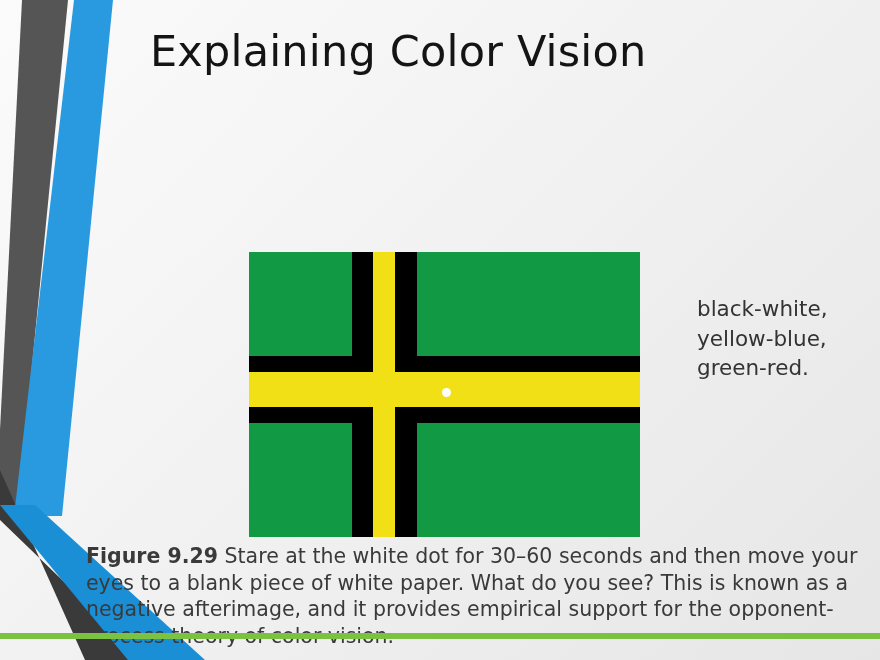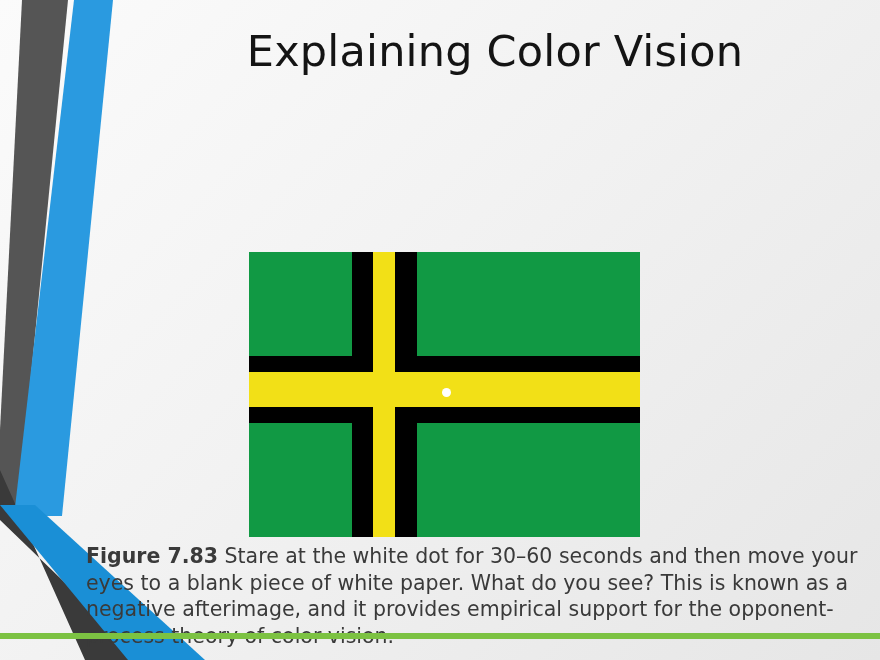--- a/index.html
+++ b/index.html
@@ -23,21 +23,21 @@
     width: 880px; height: 660px;
     pointer-events: none;
   }
 
   
   #title {
     position: absolute;
     left: 150px;
     top: 28px;
     width: 690px;
-    text-align: center;
+    text-align: left;
     font-family: "DejaVu Sans", sans-serif;
     font-weight: 400;
     font-size: 43px;
     line-height: 1.1;
     color: #141414;
     letter-spacing: 0.2px;
     white-space: nowrap;
   }
 
   
@@ -171,20 +171,21 @@
 
 
   <div id="flag">
     <div class="flag-band" id="flag-h-black"></div>
     <div class="flag-band" id="flag-v-black"></div>
     <div class="flag-band" id="flag-h-yellow"></div>
     <div class="flag-band" id="flag-v-yellow"></div>
     <div id="flag-dot"></div>
   </div>
 
+  <div id="pairs-text">black-white, yellow-blue, green-red.</div>
 
   <div id="caption">
-    <span class="figlabel">Figure 7.83</span><span> Stare at the white dot for 30–60 seconds and then move your eyes to a blank piece of white paper. What do you see? This is known as a negative afterimage, and it provides empirical support for the opponent-process theory of color vision.</span>
+    <span class="figlabel">Figure 9.29</span><span> Stare at the white dot for 30–60 seconds and then move your eyes to a blank piece of white paper. What do you see? This is known as a negative afterimage, and it provides empirical support for the opponent-process theory of color vision.</span>
   </div>
 
   <div id="green-rule"></div>
 
 </div>
 
 </body></html>

